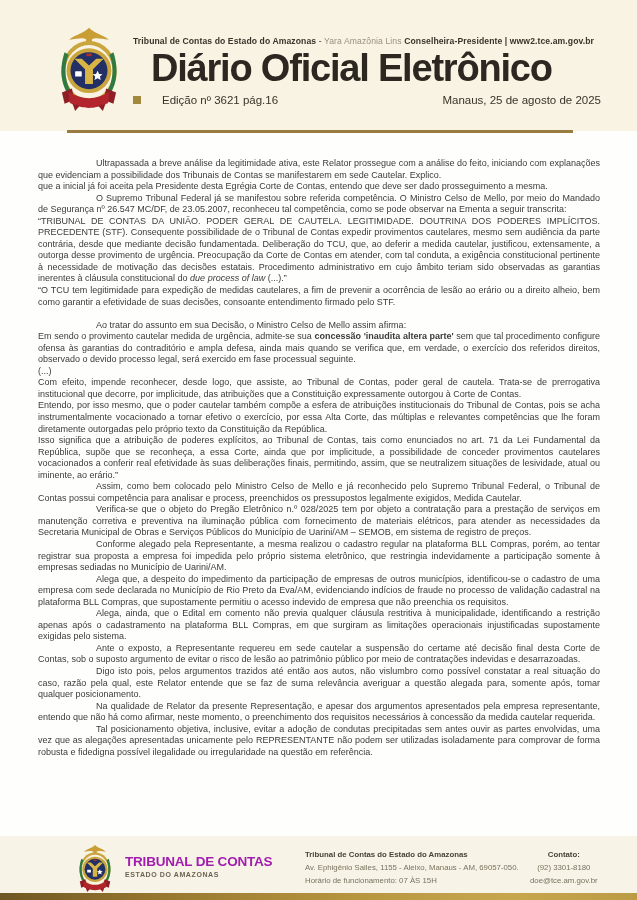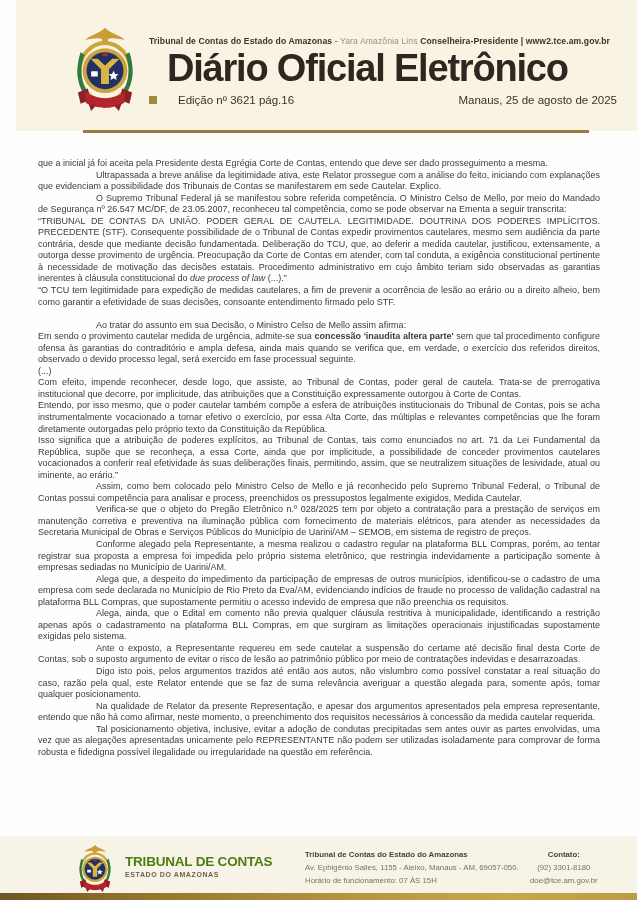--- a/index.html
+++ b/index.html
@@ -1,20 +1,20 @@
 <!DOCTYPE html>
 <html lang="pt-BR"><head>
 <meta charset="utf-8">
 <style>
   html,body{margin:0;padding:0;}
   body{background:#e9e9e9;font-family:"Liberation Sans","DejaVu Sans",sans-serif;}
   .page{position:relative;width:637px;height:900px;margin:0 auto;background:#fefefd;overflow:hidden;}
 
   
-  .header{position:absolute;top:0;left:16px;right:0;height:131px;background:#f8f3e2;}
+  .header{position:absolute;top:0;left:0;right:0;height:131px;background:#f8f3e2;}
   .header-rule{position:absolute;top:130px;left:67px;width:506px;height:3px;background:#9a7b41;}
   .crest-lg{position:absolute;left:56px;top:25px;width:66px;height:94px;}
   .head-text{position:absolute;left:133px;top:36px;width:468px;}
   .masthead{font-size:8.6px;color:#3a332a;white-space:nowrap;letter-spacing:.1px;}
   .masthead .light{color:#9a9180;font-weight:normal;}
   .masthead .b{font-weight:bold;}
   .doe-title{font-size:38px;font-weight:bold;letter-spacing:-1.2px;color:#2d2721;line-height:1.05;margin-top:3px;white-space:nowrap;margin-left:18px;}
   .head-row{display:flex;justify-content:space-between;align-items:center;margin-top:5px;font-size:11.5px;color:#3a332a;}
   .edition{display:flex;align-items:center;gap:21px;}
   .edition-sq{display:inline-block;width:8px;height:8px;background:#a3893d;}
@@ -28,21 +28,21 @@
   .para .b{font-weight:bold;}
   .para .i{font-style:italic;}
 
   
   .footer{position:absolute;left:0;right:0;bottom:7px;height:57px;background:#f7f3e6;}
   .footer-bar{position:absolute;left:0;right:0;bottom:0;height:7px;
     background:linear-gradient(90deg,#6f5723 0%,#97772f 25%,#b6953f 55%,#c7a74e 80%,#bb9b43 100%);}
   .footer-inner{display:flex;align-items:flex-start;padding:8px 0 0 74px;}
   .crest-sm{width:42px;height:52px;flex:0 0 auto;}
   .org-block{margin:10px 0 0 9px;width:150px;}
-  .org-name{font-size:13.5px;font-weight:bold;color:#4d7c0f;letter-spacing:-.2px;white-space:nowrap;}
+  .org-name{font-size:13.5px;font-weight:bold;color:#a21caf;letter-spacing:-.2px;white-space:nowrap;}
   .org-sub{font-size:7px;font-weight:bold;color:#6b6352;letter-spacing:.6px;margin-top:2px;}
   .f-col{font-size:7.8px;color:#78725f;line-height:13px;}
   .f-col .f-title{font-weight:bold;color:#4a4437;}
   .f-col.mid{width:225px;margin-left:30px;margin-top:4px;}
   .f-col.right{margin-left:0;margin-top:4px;text-align:center;}
 </style>
 </head>
 <body>
 
 <svg width="0" height="0" style="position:absolute" aria-hidden="true">
@@ -82,22 +82,22 @@
           <span class="edition-sq"></span>
           <span>Edição nº 3621 pág.16</span>
         </span>
         <span>Manaus, 25 de agosto de 2025</span>
       </div>
     </div>
     <div class="header-rule"></div>
   </div>
 
   <div class="doc-body">
+      <div class="para indent"><span>Ultrapassada a breve análise da legitimidade ativa, este Relator prossegue com a análise do feito, iniciando com explanações que evidenciam a possibilidade dos Tribunais de Contas se manifestarem em sede Cautelar. Explico.</span></div>
       <div class="para"><span>que a inicial já foi aceita pela Presidente desta Egrégia Corte de Contas, entendo que deve ser dado prosseguimento a mesma.</span></div>
-      <div class="para indent"><span>Ultrapassada a breve análise da legitimidade ativa, este Relator prossegue com a análise do feito, iniciando com explanações que evidenciam a possibilidade dos Tribunais de Contas se manifestarem em sede Cautelar. Explico.</span></div>
       <div class="para indent"><span>O Supremo Tribunal Federal já se manifestou sobre referida competência. O Ministro Celso de Mello, por meio do Mandado de Segurança nº 26.547 MC/DF, de 23.05.2007, reconheceu tal competência, como se pode observar na Ementa a seguir transcrita:</span></div>
       <div class="para"><span>“TRIBUNAL DE CONTAS DA UNIÃO. PODER GERAL DE CAUTELA. LEGITIMIDADE. DOUTRINA DOS PODERES IMPLÍCITOS. PRECEDENTE (STF). Consequente possibilidade de o Tribunal de Contas expedir provimentos cautelares, mesmo sem audiência da parte contrária, desde que mediante decisão fundamentada. Deliberação do TCU, que, ao deferir a medida cautelar, justificou, extensamente, a outorga desse provimento de urgência. Preocupação da Corte de Contas em atender, com tal conduta, a exigência constitucional pertinente à necessidade de motivação das decisões estatais. Procedimento administrativo em cujo âmbito teriam sido observadas as garantias inerentes à cláusula constitucional do </span><span class="i">due process of law</span><span> (...).”</span></div>
       <div class="para"><span>“O TCU tem legitimidade para expedição de medidas cautelares, a fim de prevenir a ocorrência de lesão ao erário ou a direito alheio, bem como garantir a efetividade de suas decisões, consoante entendimento firmado pelo STF.</span></div>
       <div class="para indent gap"><span>Ao tratar do assunto em sua Decisão, o Ministro Celso de Mello assim afirma:</span></div>
       <div class="para"><span>Em sendo o provimento cautelar medida de urgência, admite-se sua </span><span class="b">concessão 'inaudita altera parte'</span><span> sem que tal procedimento configure ofensa às garantias do contraditório e ampla defesa, ainda mais quando se verifica que, em verdade, o exercício dos referidos direitos, observado o devido processo legal, será exercido em fase processual seguinte.</span></div>
       <div class="para"><span>(...)</span></div>
       <div class="para"><span>Com efeito, impende reconhecer, desde logo, que assiste, ao Tribunal de Contas, poder geral de cautela. Trata-se de prerrogativa institucional que decorre, por implicitude, das atribuições que a Constituição expressamente outorgou à Corte de Contas.</span></div>
       <div class="para"><span>Entendo, por isso mesmo, que o poder cautelar também compõe a esfera de atribuições institucionais do Tribunal de Contas, pois se acha instrumentalmente vocacionado a tornar efetivo o exercício, por essa Alta Corte, das múltiplas e relevantes competências que lhe foram diretamente outorgadas pelo próprio texto da Constituição da República.</span></div>
       <div class="para"><span>Isso significa que a atribuição de poderes explícitos, ao Tribunal de Contas, tais como enunciados no art. 71 da Lei Fundamental da República, supõe que se reconheça, a essa Corte, ainda que por implicitude, a possibilidade de conceder provimentos cautelares vocacionados a conferir real efetividade às suas deliberações finais, permitindo, assim, que se neutralizem situações de lesividade, atual ou iminente, ao erário.”</span></div>
       <div class="para indent"><span>Assim, como bem colocado pelo Ministro Celso de Mello e já reconhecido pelo Supremo Tribunal Federal, o Tribunal de Contas possui competência para analisar e process, preenchidos os pressupostos legalmente exigidos, Medida Cautelar.</span></div>

